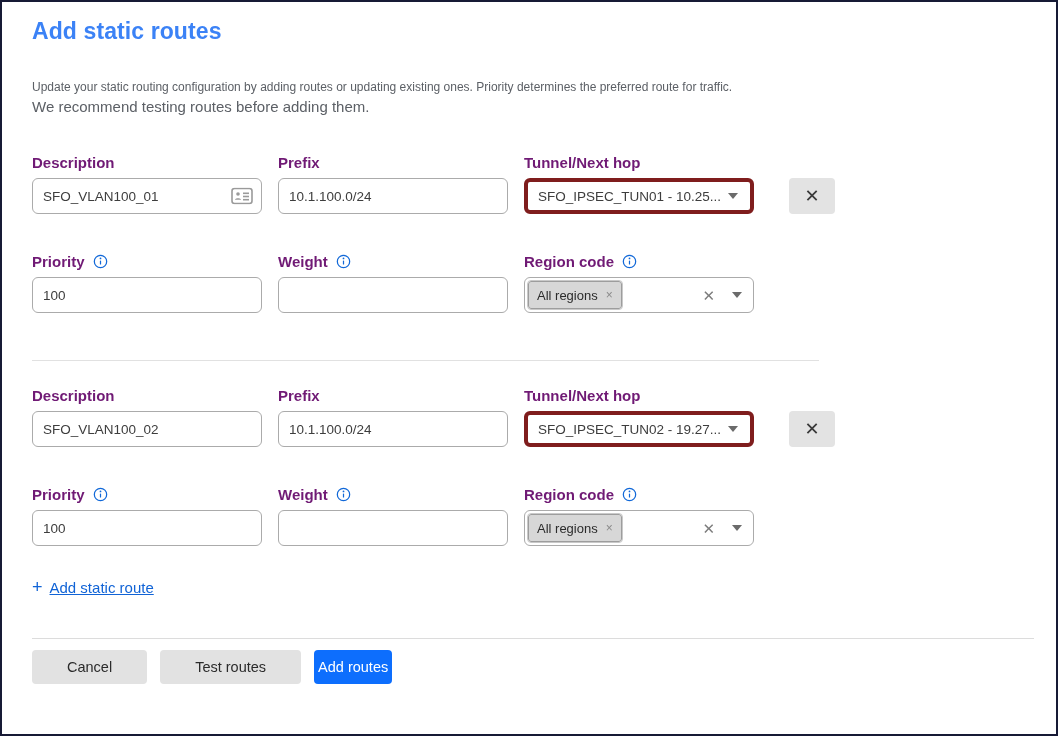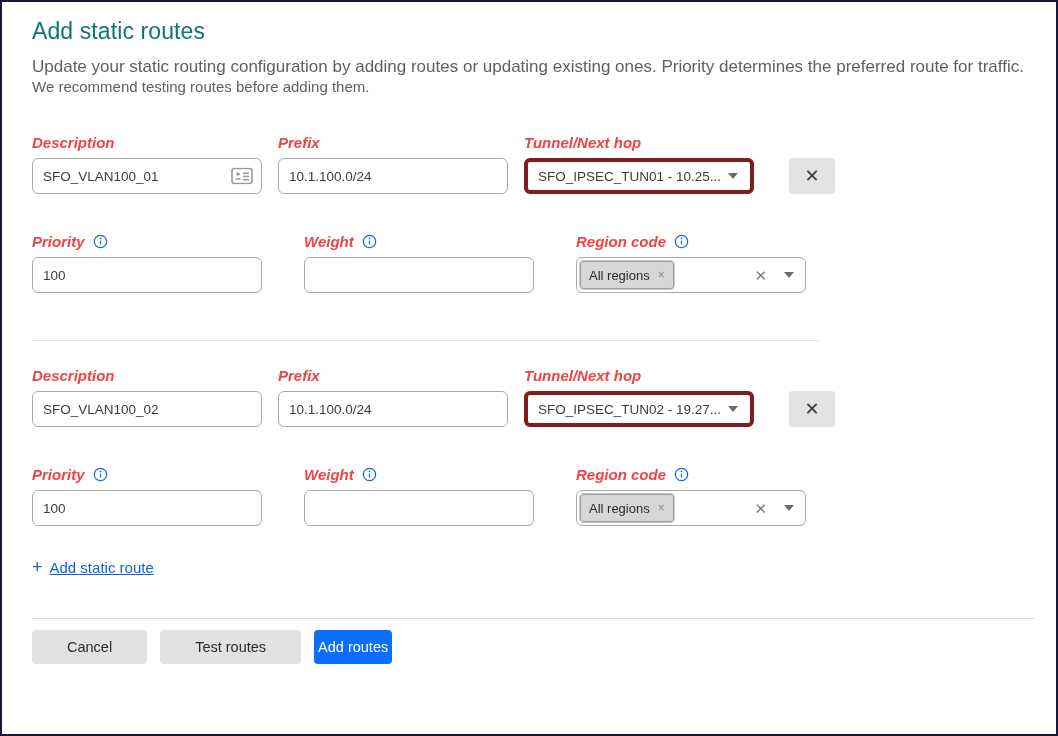--- a/index.html
+++ b/index.html
@@ -8,51 +8,50 @@
     font-family: "Liberation Sans", sans-serif;
     background: #ffffff;
     border: 2px solid #171a35;
     overflow: hidden;
     color: #1f1f1f;
   }
   .content { padding: 16px 30px 0 30px; }
 
   .dialog-title {
     font-size: 23px;
-    font-weight: 400;
-    color: #0f766e;
+    font-weight: 700;
+    color: #3b82f6;
     letter-spacing: 0.1px;
   }
   .intro-text {
-    margin-top: 12px;
-    font-size: 17px;
+    margin-top: 32px;
+    font-size: 12px;
     line-height: 20px;
     color: #5c6066;
   }
   .recommend-text {
     font-size: 15px;
     line-height: 20px;
     color: #5c6066;
   }
 
   .field-row {
     display: flex;
     align-items: flex-end;
   }
   .field-row.first { margin-top: 37px; }
-  .field-row.second { margin-top: 39px; gap: 26px; }
+  .field-row.second { margin-top: 39px; }
   .field-col { width: 230px; margin-right: 16px; }
   .field-label {
     display: flex;
     align-items: center;
     font-size: 15px;
     font-weight: 700;
-    color: #ef4444;
+    color: #701a75;
     margin-bottom: 7px;
-    font-style: italic;
   }
   .info-icon {
     display: inline-flex;
     margin-left: 8px;
     width: 15px;
     height: 15px;
     cursor: pointer;
   }
   .text-input {
     width: 100%;

